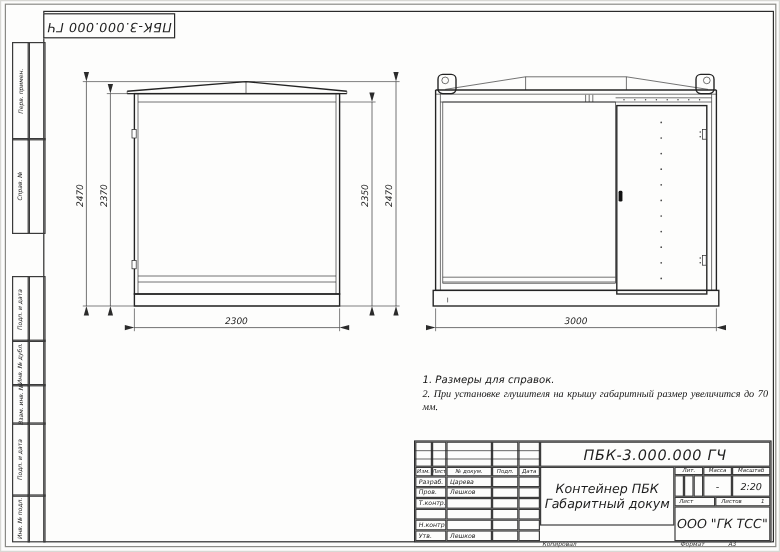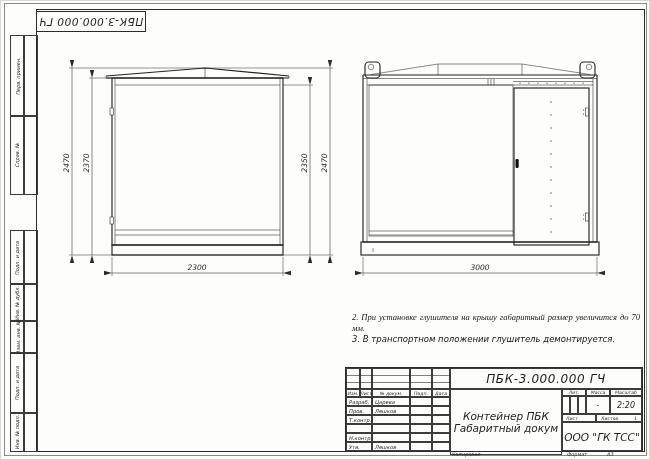--- a/index.html
+++ b/index.html
@@ -185,22 +185,22 @@
 
     <g>
       <line class="ext" x1="323" y1="212" x2="323" y2="231"></line>
       <line class="ext" x1="557" y1="212" x2="557" y2="231"></line>
       <line class="dimline" x1="323" y1="228" x2="557" y2="228" marker-start="url(#ar)" marker-end="url(#ar)"></line>
       <text text-anchor="middle" x="440" y="225">3000</text>
     </g>
   </svg>
 
   <div id="notes">
+    <div>1. Размеры для справок.</div>
     <div class="note2">2. При установке глушителя на крышу габаритный размер увеличится до 70 мм.</div>
-    <div>3. В транспортном положении глушитель демонтируется.</div>
   </div>
 
   <div id="tb">
 
     <div class="cell" style="left:0;top:0;width:14px;height:21px;"></div>
     <div class="cell" style="left:14px;top:0;width:12px;height:21px;"></div>
     <div class="cell" style="left:26px;top:0;width:38px;height:21px;"></div>
     <div class="cell" style="left:64px;top:0;width:22px;height:21px;"></div>
     <div class="cell" style="left:86px;top:0;width:18px;height:21px;"></div>
     <div class="ln" style="left:0;top:7px;width:104px;height:1px;opacity:.6;"></div>
@@ -268,21 +268,21 @@
     <div class="cell name" style="left:26px;top:74px;width:38px;height:9px;">
         <span>Лешков</span>
       </div>
     <div class="cell" style="left:64px;top:74px;width:22px;height:9px;"></div>
     <div class="cell" style="left:86px;top:74px;width:18px;height:9px;"></div>
 
     <div class="cell big-num" style="left:104px;top:0;width:192px;height:21px;border-width:1.2px;">
         <span>ПБК-3.000.000 ГЧ</span>
       </div>
 
-    <div class="cell doc-title" style="left:104px;top:21px;width:112px;height:66px;border-width:1.2px;">
+    <div class="cell doc-title" style="left:104px;top:21px;width:112px;height:49px;border-width:1.2px;">
       <span>Контейнер ПБК</span>
       <span>Габаритный докум</span>
     </div>
 
     <div class="cell small" style="left:216px;top:21px;width:24px;height:7px;">
         <span>Лит.</span>
       </div>
     <div class="cell small" style="left:240px;top:21px;width:24px;height:7px;">
         <span>Масса</span>
       </div>

